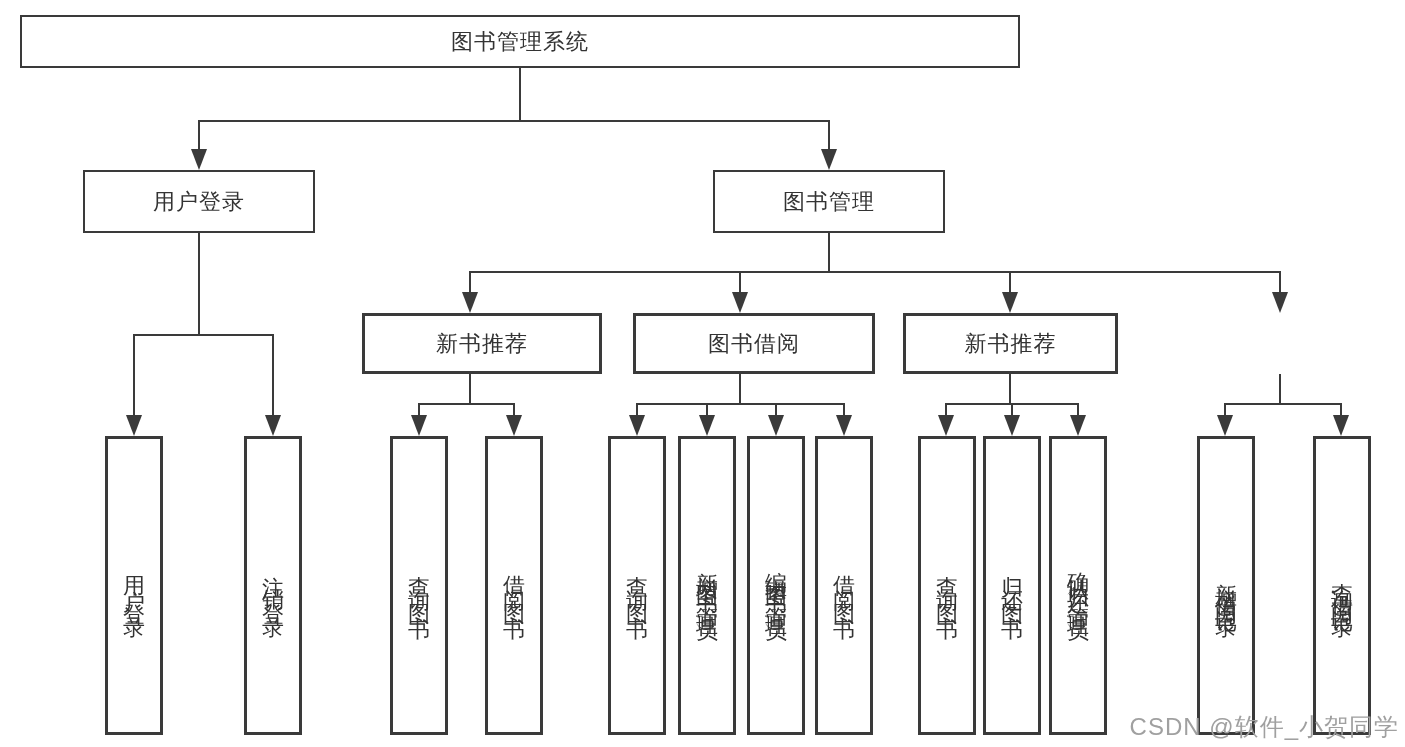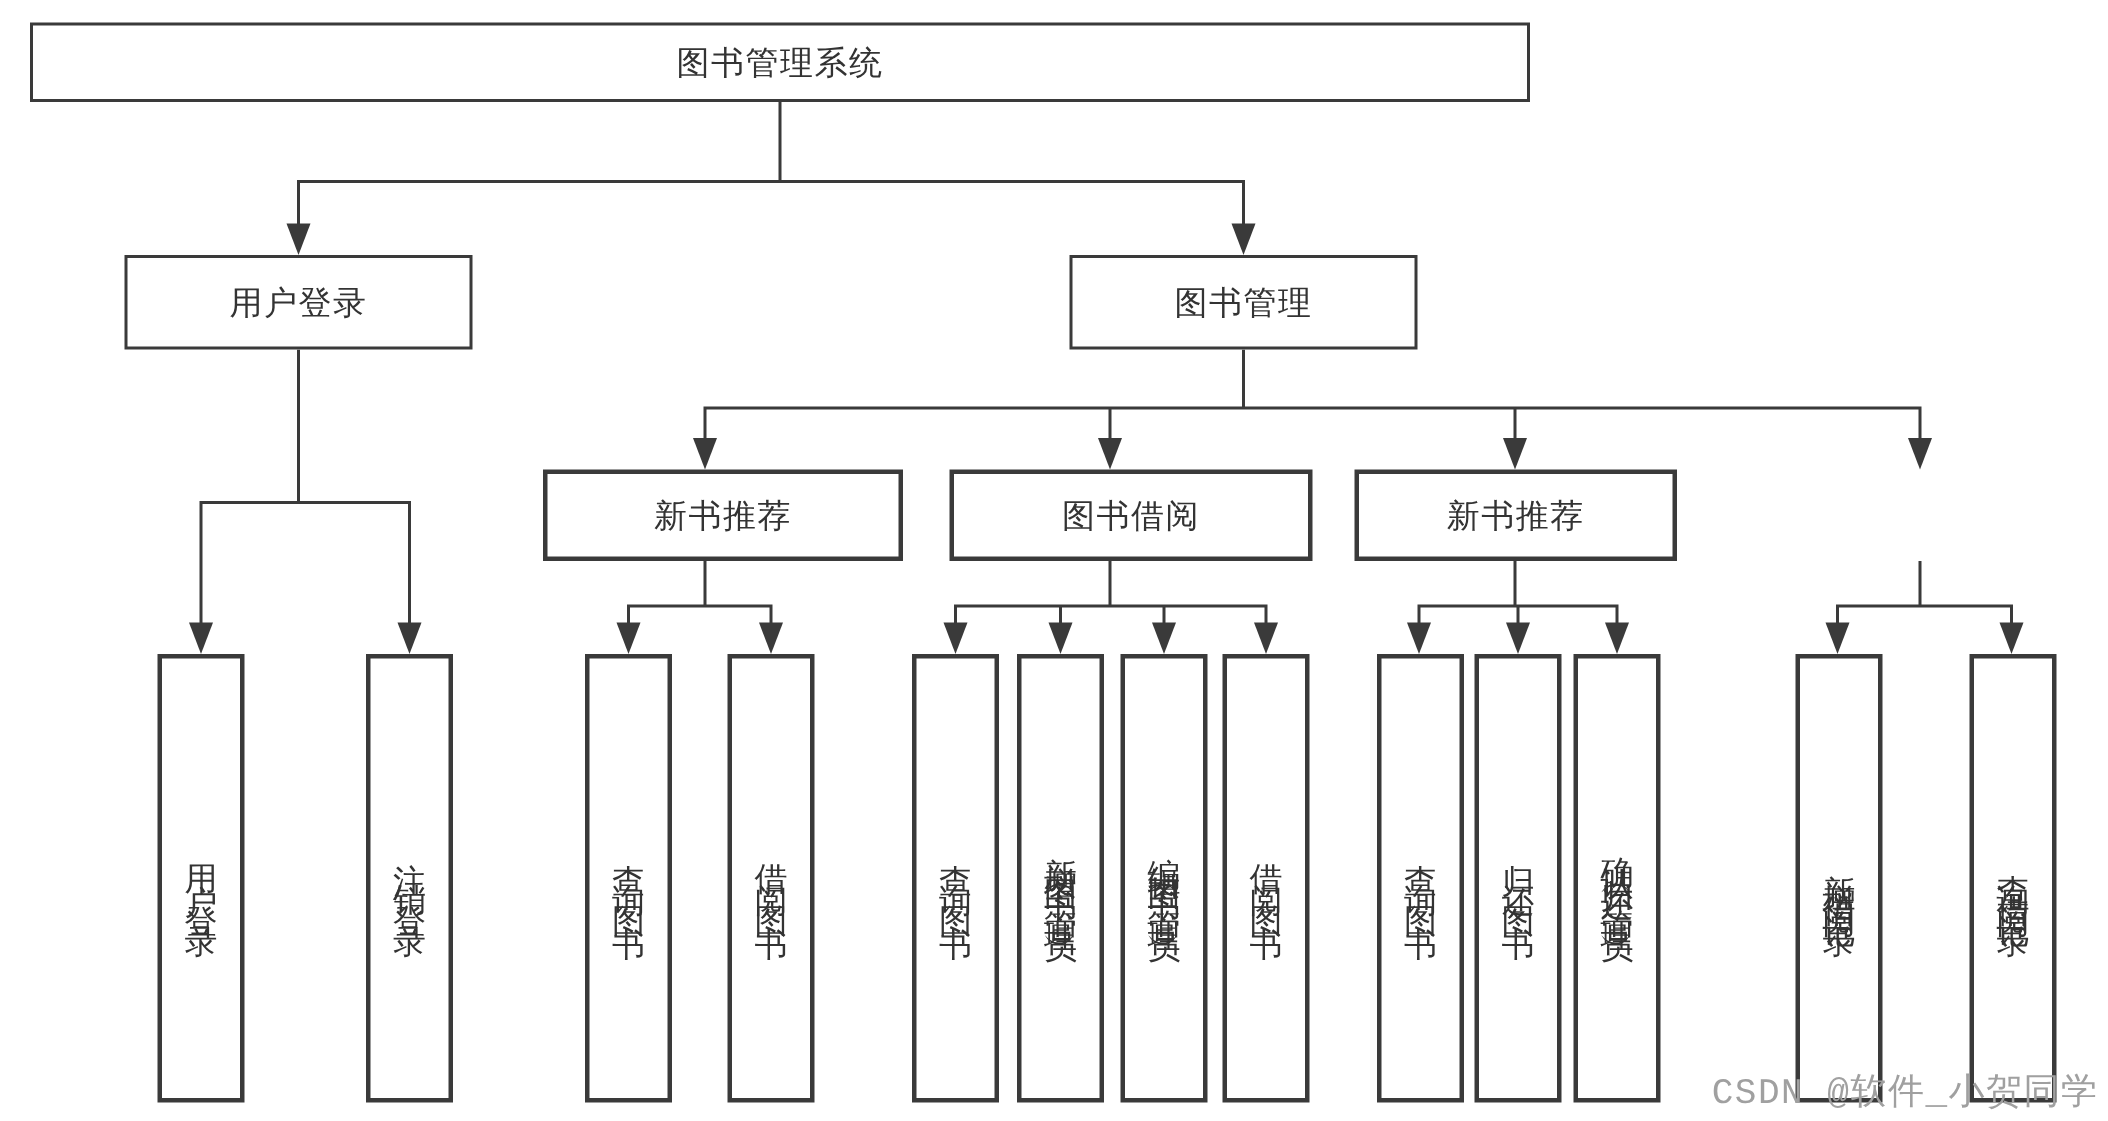--- a/index.html
+++ b/index.html
@@ -48,21 +48,20 @@
   .ls-wide { letter-spacing: 14px; }
   .ls-mid  { letter-spacing: 7px; }
   #watermark {
     position: absolute;
     right: 6px;
     bottom: 4px;
     font-size: 24px;
     color: #a0a0a0;
     letter-spacing: 1px;
     white-space: nowrap;
-    font-family: Liberation Mono, monospace;
   }
 </style>
 </head>
 <body>
 
 <div id="canvas">
 
   <svg id="connectors" viewBox="0 0 1405 747" xmlns="http://www.w3.org/2000/svg">
     <g stroke="#3a3a3a" stroke-width="2" fill="none">
 

